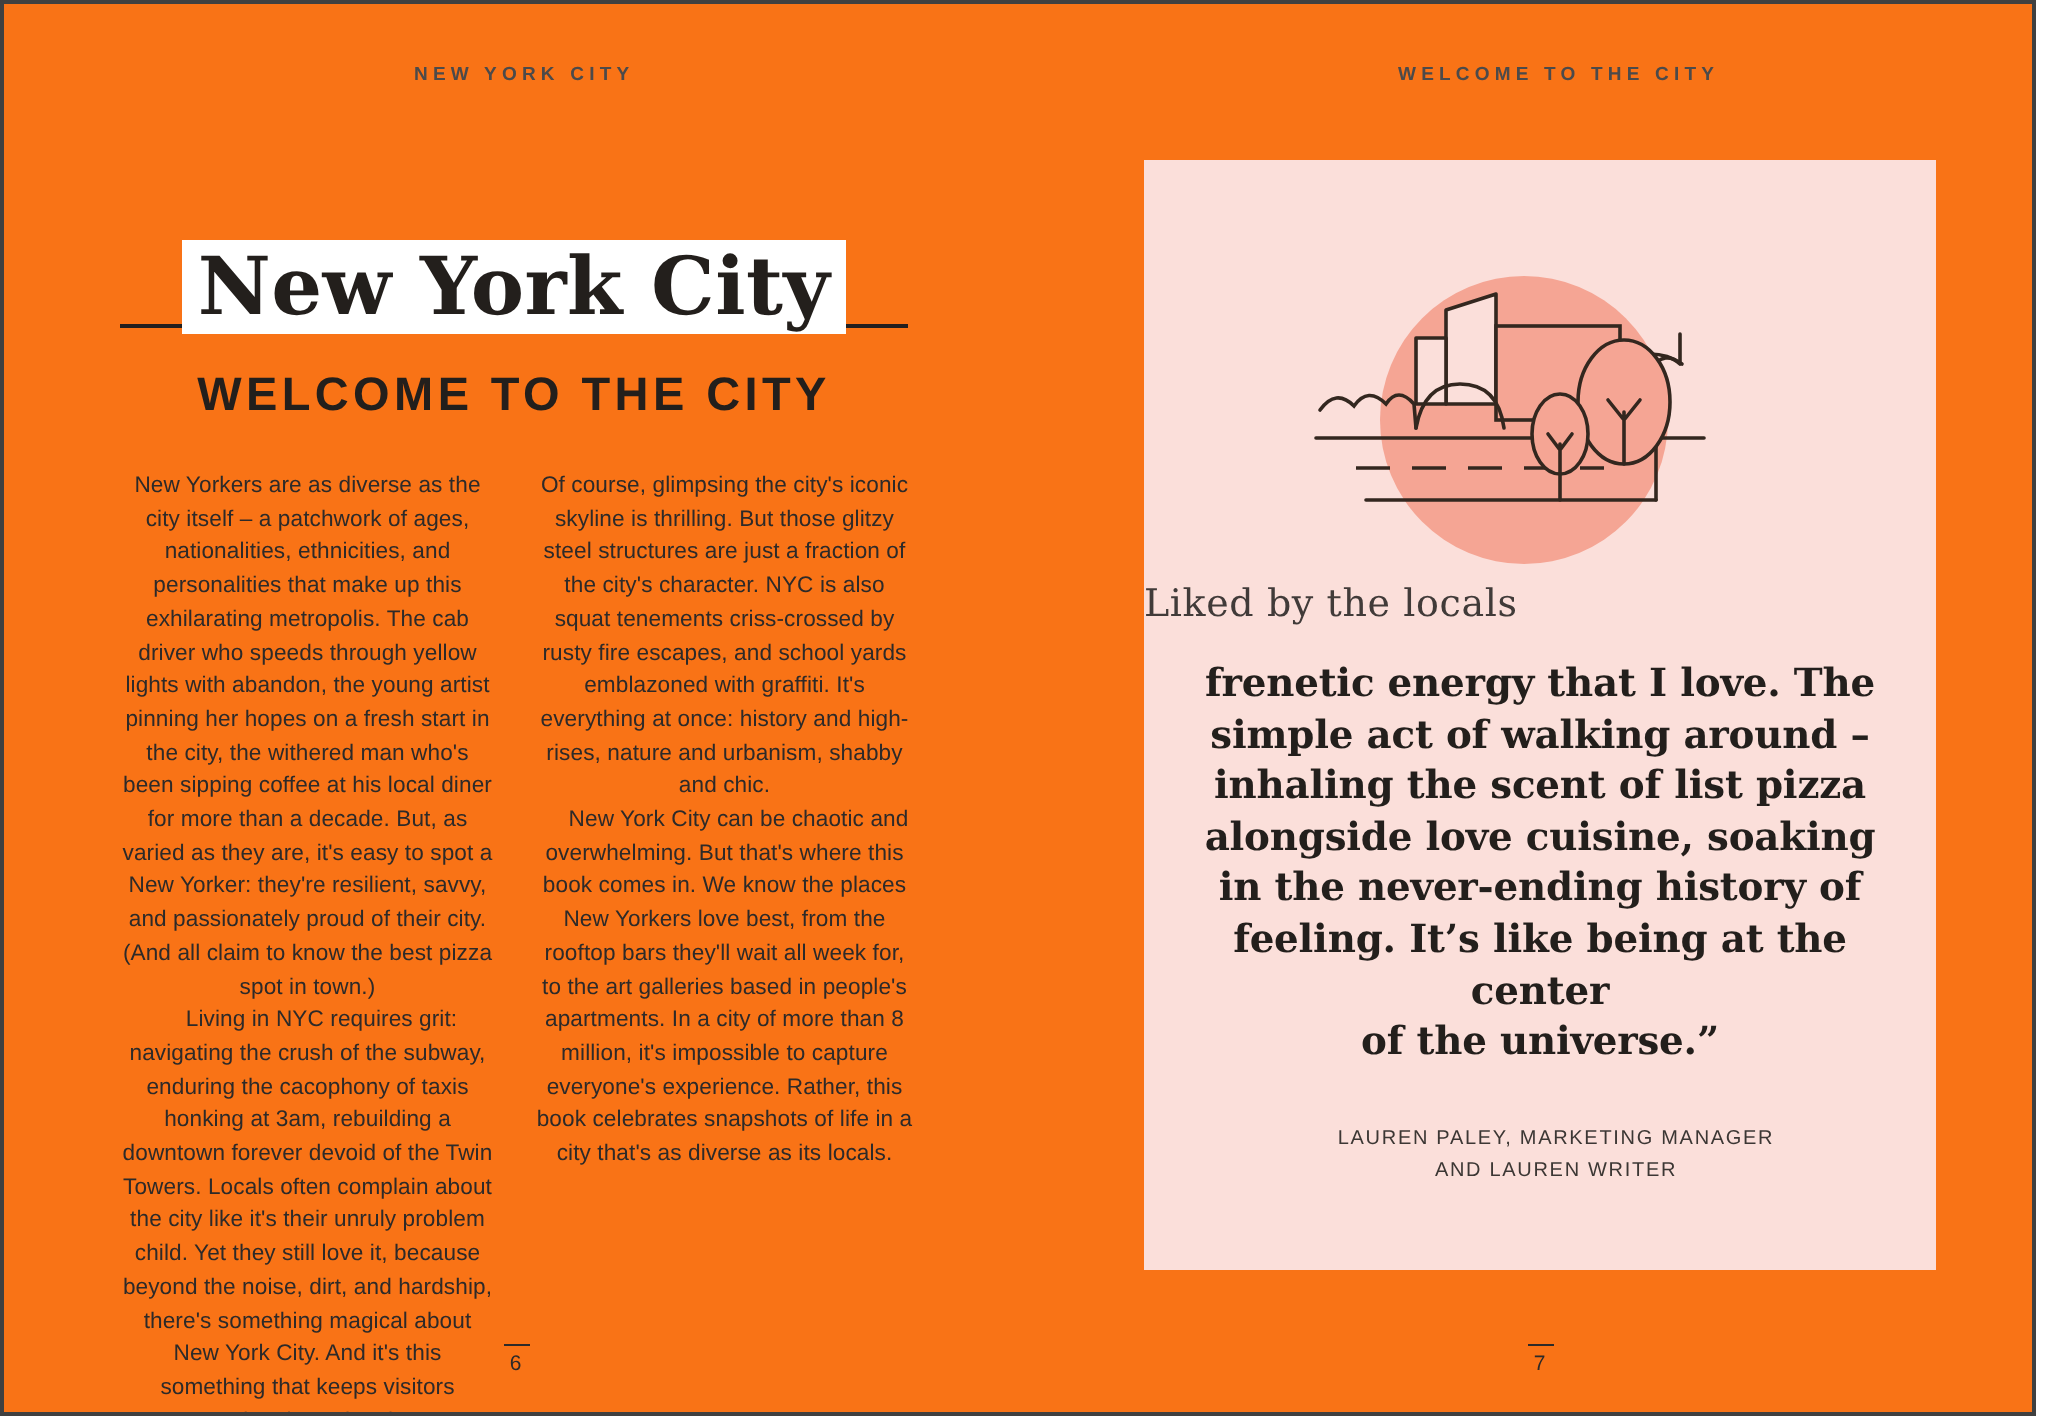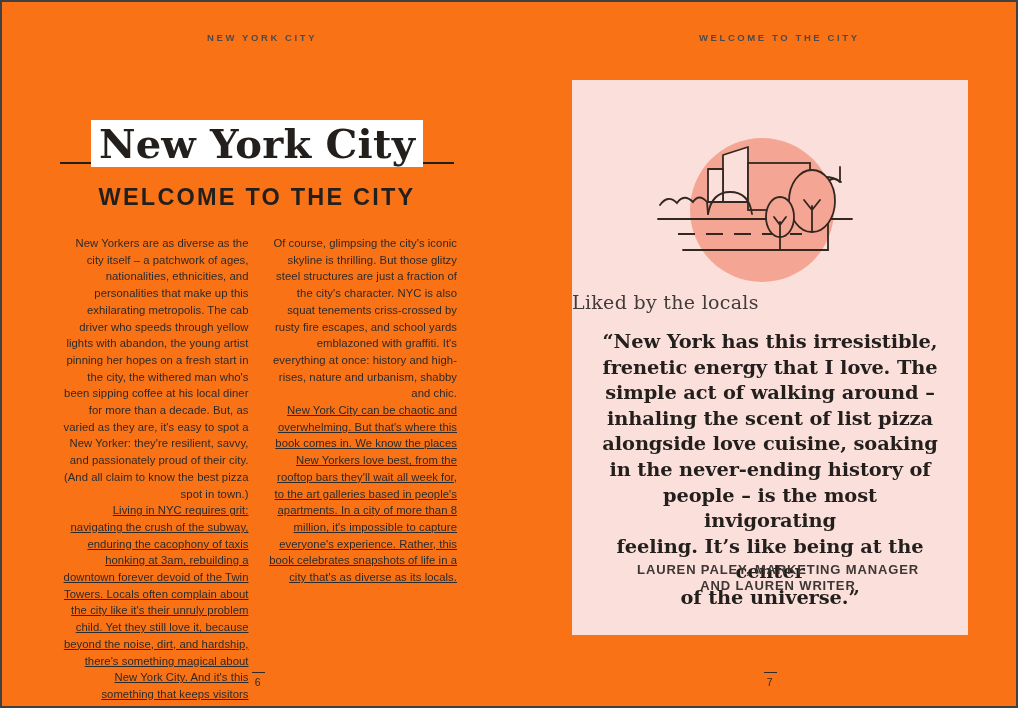--- a/index.html
+++ b/index.html
@@ -101,24 +101,24 @@
   }
   .col {
     width: 190px;
   }
   .col p {
     margin: 0;
     font-family: "Liberation Sans", sans-serif;
     font-size: 11.3px;
     line-height: 16.7px;
     color: #2d2a29;
-    text-align: right;
+    text-align: center;
     letter-spacing: 0.05px;
   }
-  .col p + p { text-indent: 14px; text-decoration: underline; }
+  .col p + p { text-indent: 14px; }
 
   
   #right-page {
     position: absolute;
     left: 512px; top: 0;
     width: 512px; height: 708px;
   }
   #pink-panel {
     position: absolute;
     left: 58px;
@@ -159,22 +159,22 @@
     line-height: 25.6px;
     color: #231f1c;
     letter-spacing: -0.1px;
   }
   #quote-attrib {
     position: absolute;
     left: 30px; right: 14px;
     top: 482px;
     text-align: center;
     font-family: "Liberation Sans", sans-serif;
-    font-size: 13px;
-    font-weight: 700;
+    font-size: 10px;
+    font-weight: 400;
     letter-spacing: 0.85px;
     line-height: 16px;
     color: #3c3734;
   }
 
   
   .folio {
     position: absolute;
     bottom: 22px;
     width: 40px;
@@ -262,27 +262,25 @@
           <path d="M172 110 L172 84 M172 88 l-8 -10 M172 88 l8 -10" fill="none" stroke="#33271f" stroke-width="1.8" stroke-linecap="round"></path>
 
           <ellipse cx="140" cy="95" rx="14" ry="20" fill="#f5a594" stroke="#33271f" stroke-width="1.8"></ellipse>
           <path d="M140 128 L140 100 M140 103 l-6 -8 M140 103 l6 -8" fill="none" stroke="#33271f" stroke-width="1.8" stroke-linecap="round"></path>
         </svg>
       </div>
 
       <div id="quote-heading">Liked by the locals</div>
 
       <div id="quote-body">
-        <div>“New York has this irresistible,</div>
         <div>frenetic energy that I love. The</div>
         <div>simple act of walking around –</div>
         <div>inhaling the scent of list pizza</div>
         <div>alongside love cuisine, soaking</div>
         <div>in the never-ending history of</div>
-        <div>people – is the most invigorating</div>
         <div>feeling. It’s like being at the center</div>
         <div>of the universe.”</div>
       </div>
 
       <div id="quote-attrib">
         <div>LAUREN PALEY, MARKETING MANAGER</div>
         <div>AND LAUREN WRITER</div>
       </div>
     </div>
 

